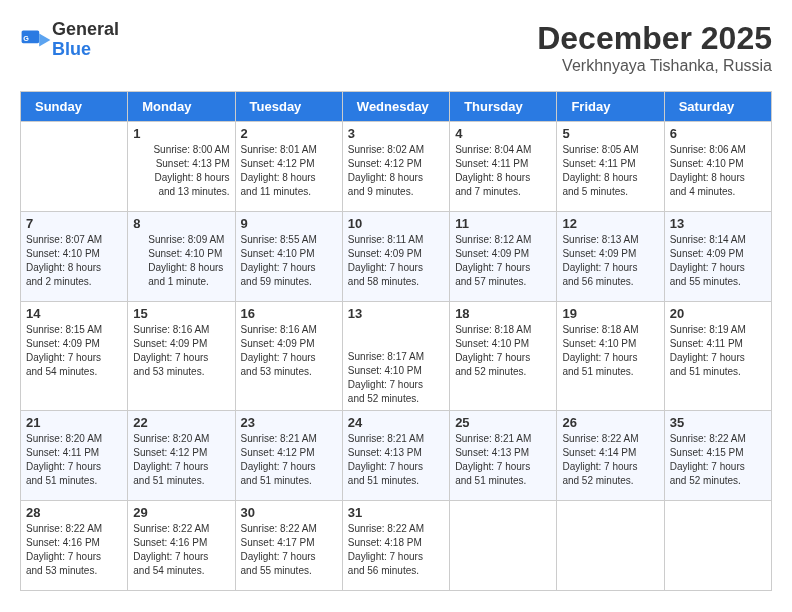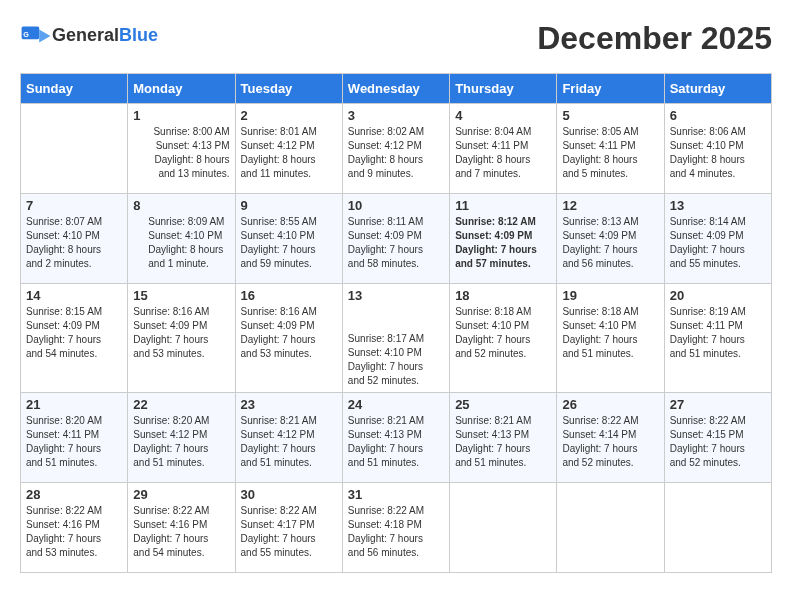--- a/index.html
+++ b/index.html
@@ -35,21 +35,21 @@
     table {
       width: 100%;
       border-collapse: collapse;
       table-layout: fixed;
     }
     thead tr th {
       background-color: #2a7ae2;
       color: #fff;
       font-size: 13px;
       font-weight: bold;
-      padding: 7px 5px;
+      padding: 7px 14px;
       text-align: left;
       border: 1px solid #ccc;
     }
     tbody tr td {
       border: 1px solid #ccc;
       vertical-align: top;
       padding: 4px 5px;
       min-height: 80px;
       height: 90px;
       font-size: 10.5px;
@@ -90,28 +90,29 @@
 <body>
 
 <div class="header-area">
   <div class="logo-container">
     <div class="logo-row">
       <svg class="logo-icon" viewBox="0 0 40 40">
         <rect x="2" y="8" width="22" height="16" rx="2" fill="#2a7ae2"></rect>
         <polygon points="24,12 38,20 24,28" fill="#5ba3f0"></polygon>
         <text x="4" y="21" font-size="9" fill="white" font-weight="bold">G</text>
       </svg>
-      <div style="display:flex;line-height:1.1;">
+      <div style="display:flex;flex-direction:column;line-height:1.1;">
         <span style="font-size:18px;font-weight:bold;color:#333;">General</span>
         <span style="font-size:18px;font-weight:bold;color:#2a7ae2;">Blue</span>
       </div>
     </div>
   </div>
   <div class="title-area">
     <div class="month-title">December 2025</div>
+    <div class="location-title">Verkhnyaya Tishanka, Russia</div>
   </div>
 </div>
 
 <table>
   <thead>
     <tr id="weekday-header">
     <th>Sunday</th>
         <th>Monday</th>
         <th>Tuesday</th>
         <th>Wednesday</th>
@@ -190,21 +191,21 @@
         </td>
         <td>
           <span class="day-number">10</span>
           <div class="day-detail" style="white-space: pre-line;">Sunrise: 8:11 AM
 Sunset: 4:09 PM
 Daylight: 7 hours
 and 58 minutes.</div>
         </td>
         <td>
           <span class="day-number">11</span>
-          <div class="day-detail" style="white-space: pre-line; font-weight: bold;">Sunrise: 8:12 AM
+          <div class="day-detail" style="white-space: pre-line;">Sunrise: 8:12 AM
 Sunset: 4:09 PM
 Daylight: 7 hours
 and 57 minutes.</div>
         </td>
         <td>
           <span class="day-number">12</span>
           <div class="day-detail" style="white-space: pre-line;">Sunrise: 8:13 AM
 Sunset: 4:09 PM
 Daylight: 7 hours
 and 56 minutes.</div>
@@ -305,21 +306,21 @@
 and 51 minutes.</div>
         </td>
         <td>
           <span class="day-number">26</span>
           <div class="day-detail" style="white-space: pre-line;">Sunrise: 8:22 AM
 Sunset: 4:14 PM
 Daylight: 7 hours
 and 52 minutes.</div>
         </td>
         <td>
-          <span class="day-number">27</span>
+          <span class="day-number">35</span>
           <div class="day-detail" style="white-space: pre-line;">Sunrise: 8:22 AM
 Sunset: 4:15 PM
 Daylight: 7 hours
 and 52 minutes.</div>
         </td>
       </tr>
       <tr>
         <td>
           <span class="day-number">28</span>
           <div class="day-detail" style="white-space: pre-line;">Sunrise: 8:22 AM

